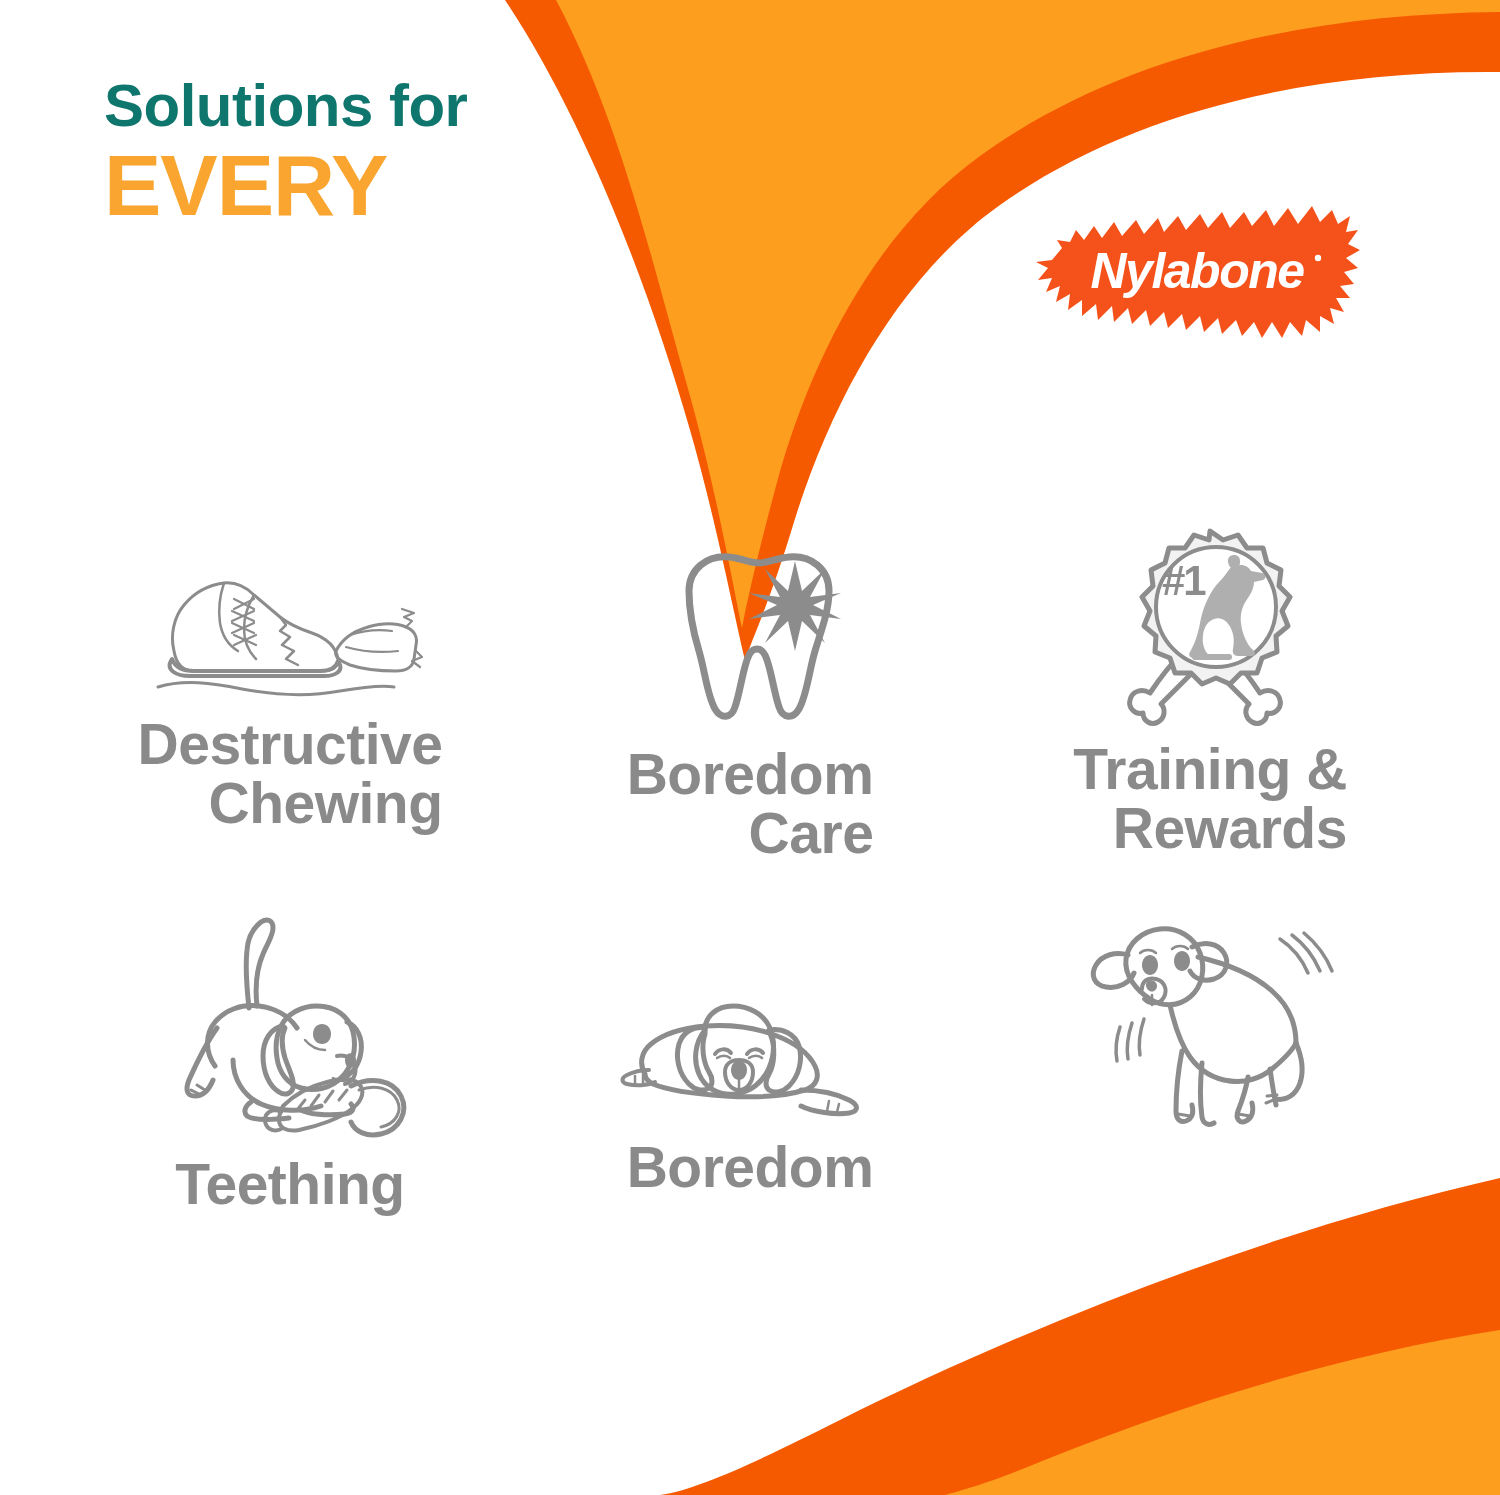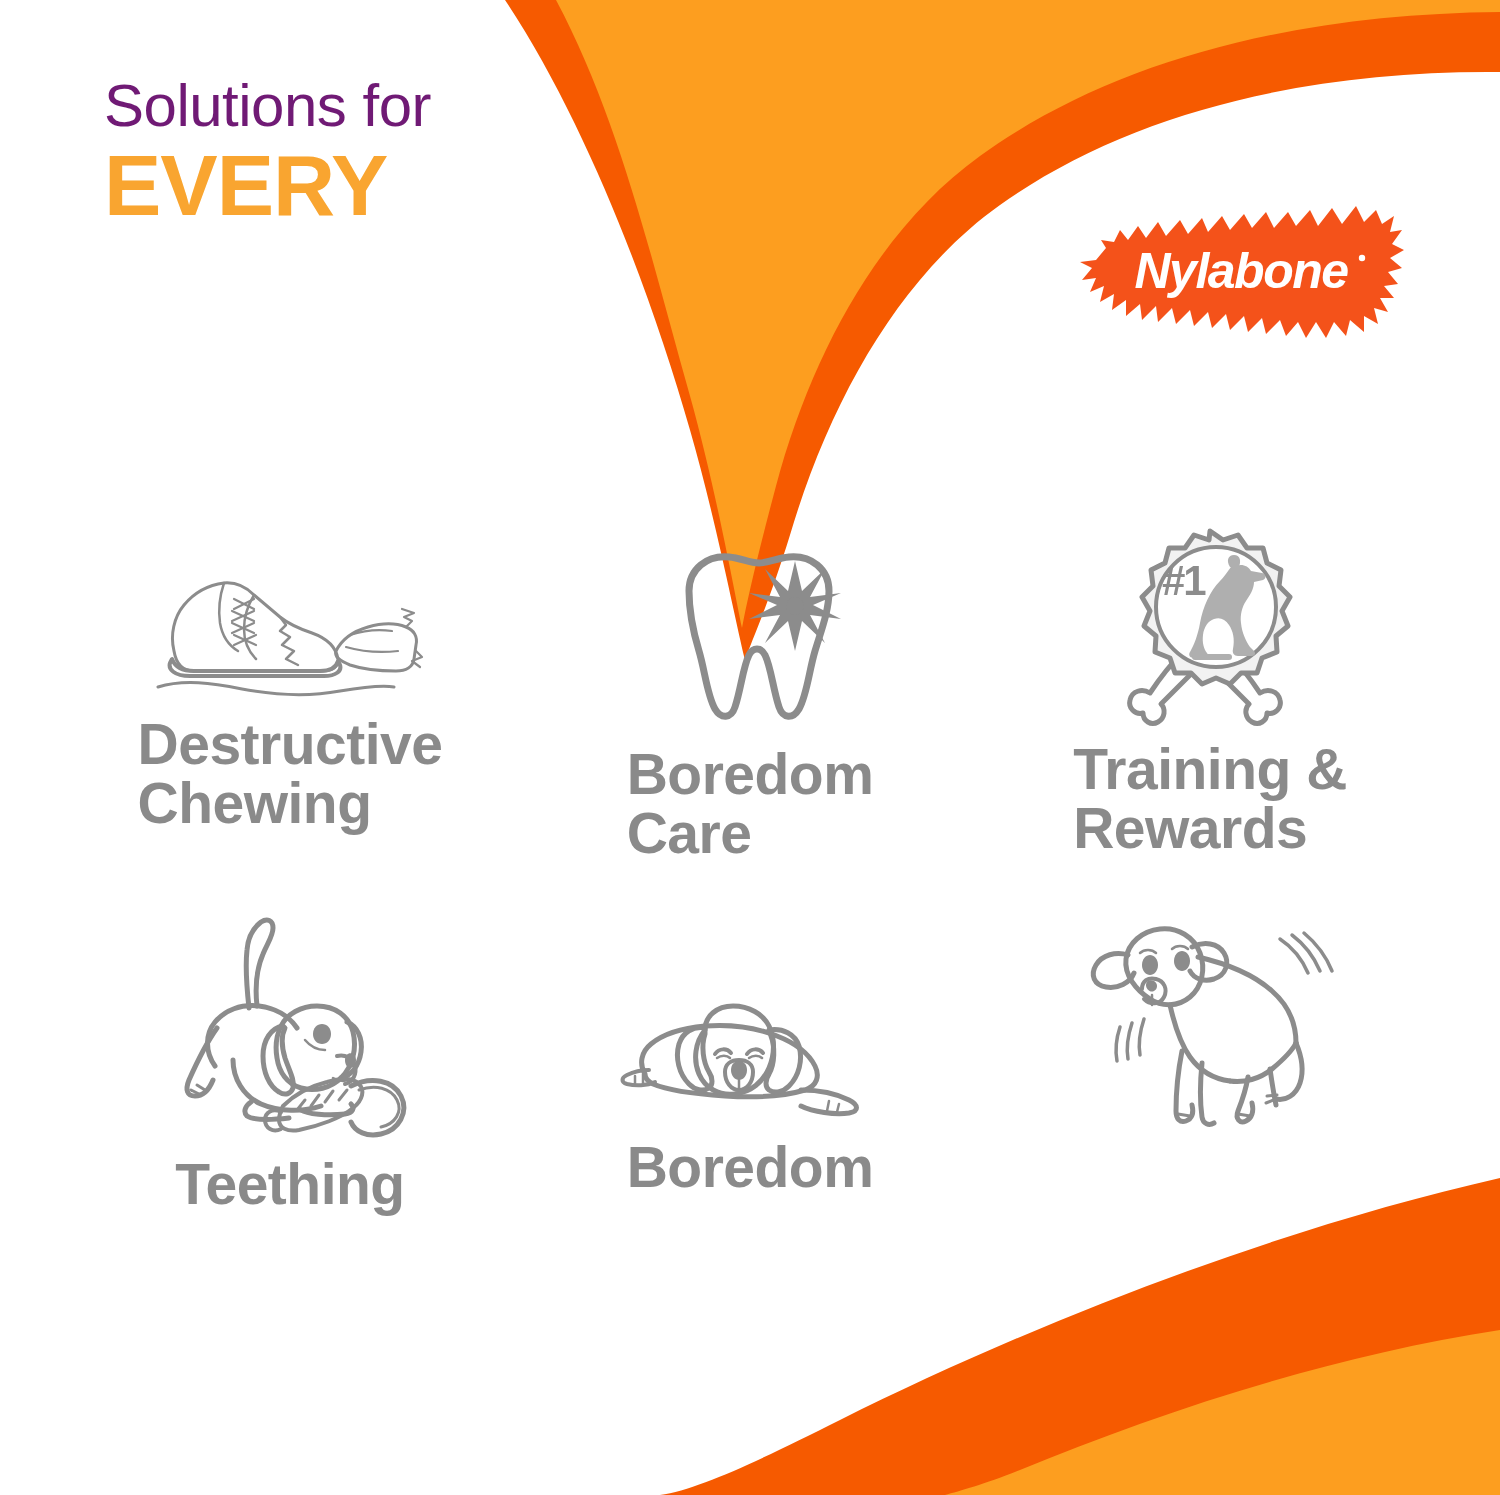--- a/index.html
+++ b/index.html
@@ -33,41 +33,41 @@
   .header {
     position: absolute;
     left: 104px;
     top: 76px;
     width: 640px;
     z-index: 5;
   }
 
   .headline-small {
     font-size: 60px;
-    font-weight: normal;
-    color: #701a75;
+    font-weight: bold;
+    color: #0f766e;
     line-height: 1.0;
     letter-spacing: -0.5px;
     white-space: nowrap;
   }
 
   .headline-big {
     font-size: 86px;
     font-weight: bold;
     color: #F9A530;
     line-height: 1.02;
     letter-spacing: -1px;
     white-space: nowrap;
     margin-top: 6px;
   }
 
   
   .logo {
     position: absolute;
-    left: 1076px;
+    left: 1032px;
     top: 196px;
     width: 330px;
     height: 165px;
     z-index: 6;
   }
   .logo svg { display: block; width: 100%; height: 100%; }
 
   
   .grid {
     position: absolute;
@@ -90,21 +90,21 @@
   .cell .art {
     height: 215px;
     display: flex;
     align-items: flex-end;
     justify-content: center;
   }
   .cell .art svg { display: block; overflow: visible; }
 
   .cell .label {
     margin-top: 10px;
-    text-align: left;
+    text-align: right;
     font-size: 57px;
     font-weight: bold;
     color: #8A8A8A;
     line-height: 1.03;
     letter-spacing: -0.5px;
     white-space: pre-line;
   }
 
   
   .cell-destructive .art { height: 200px; }

